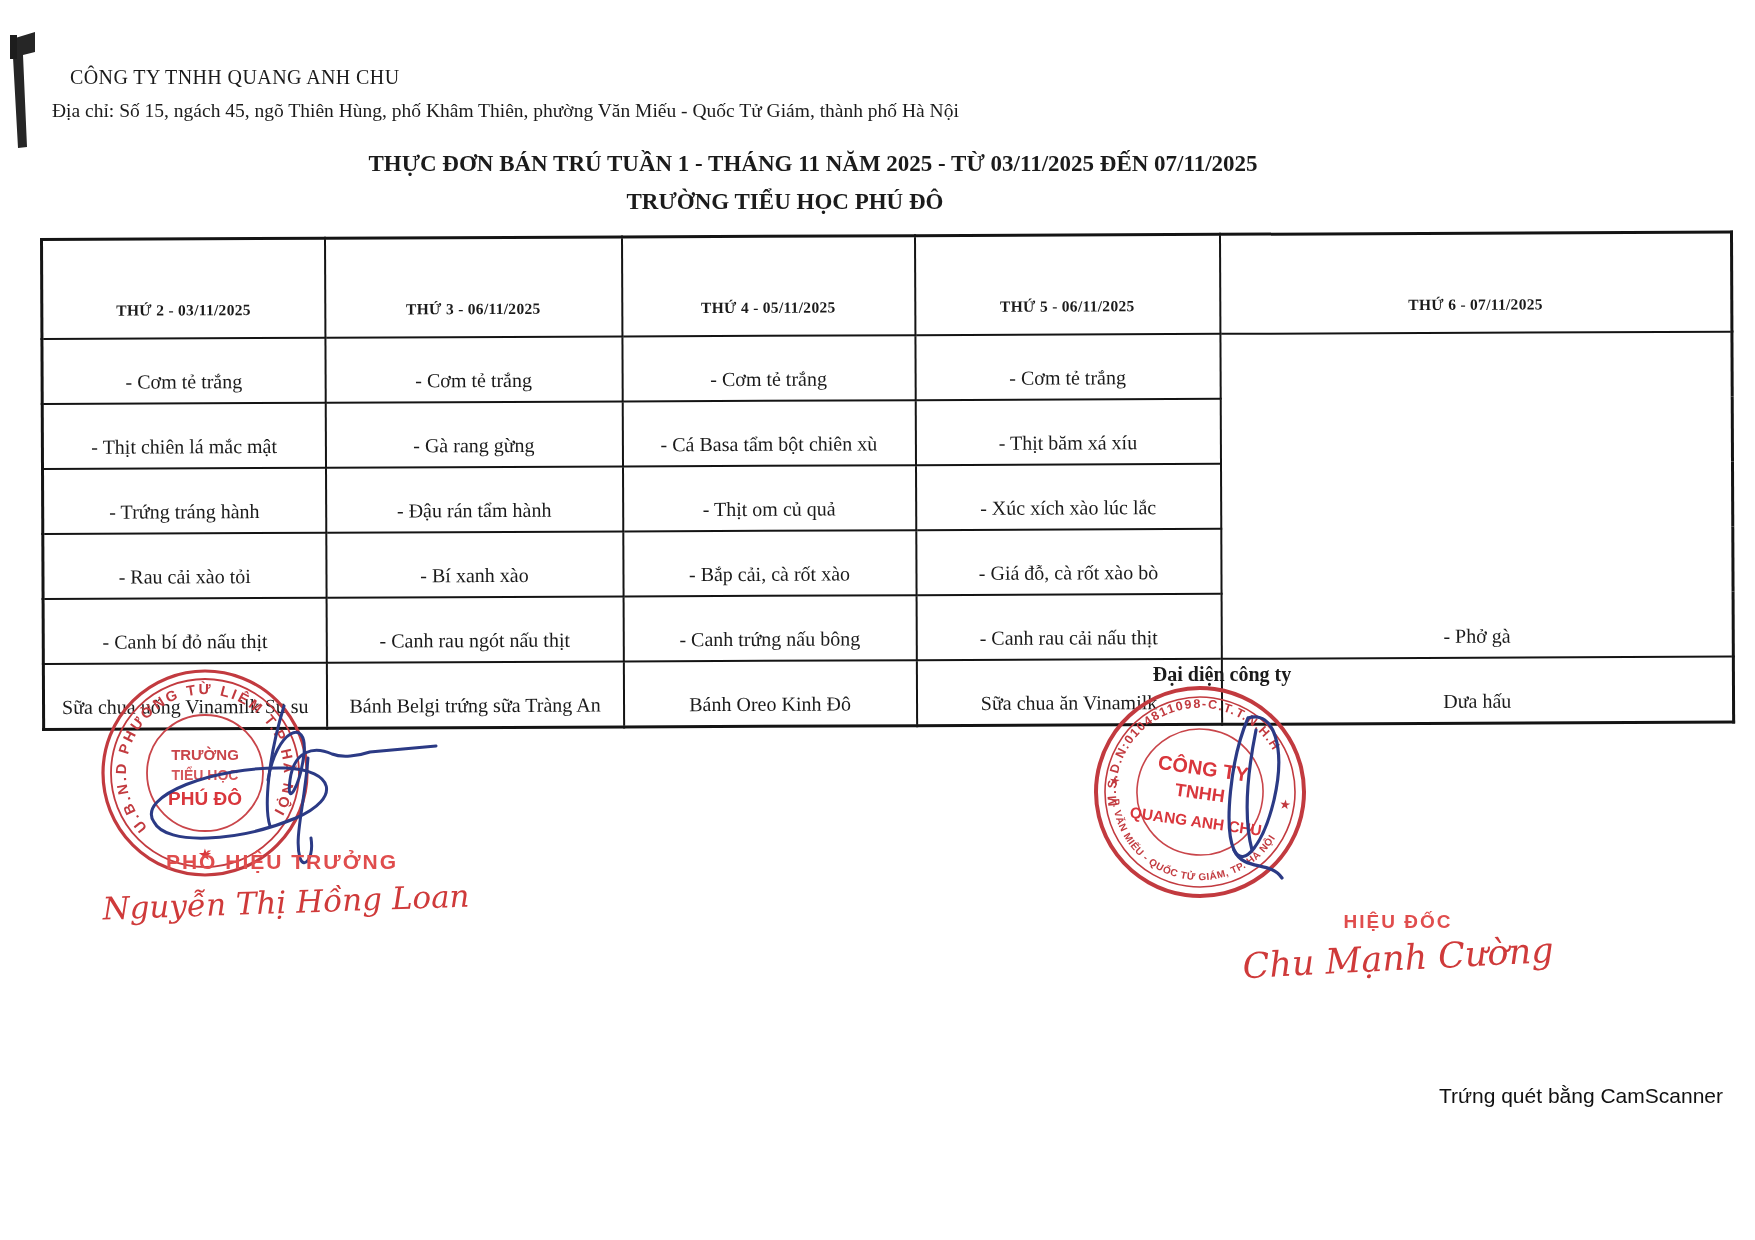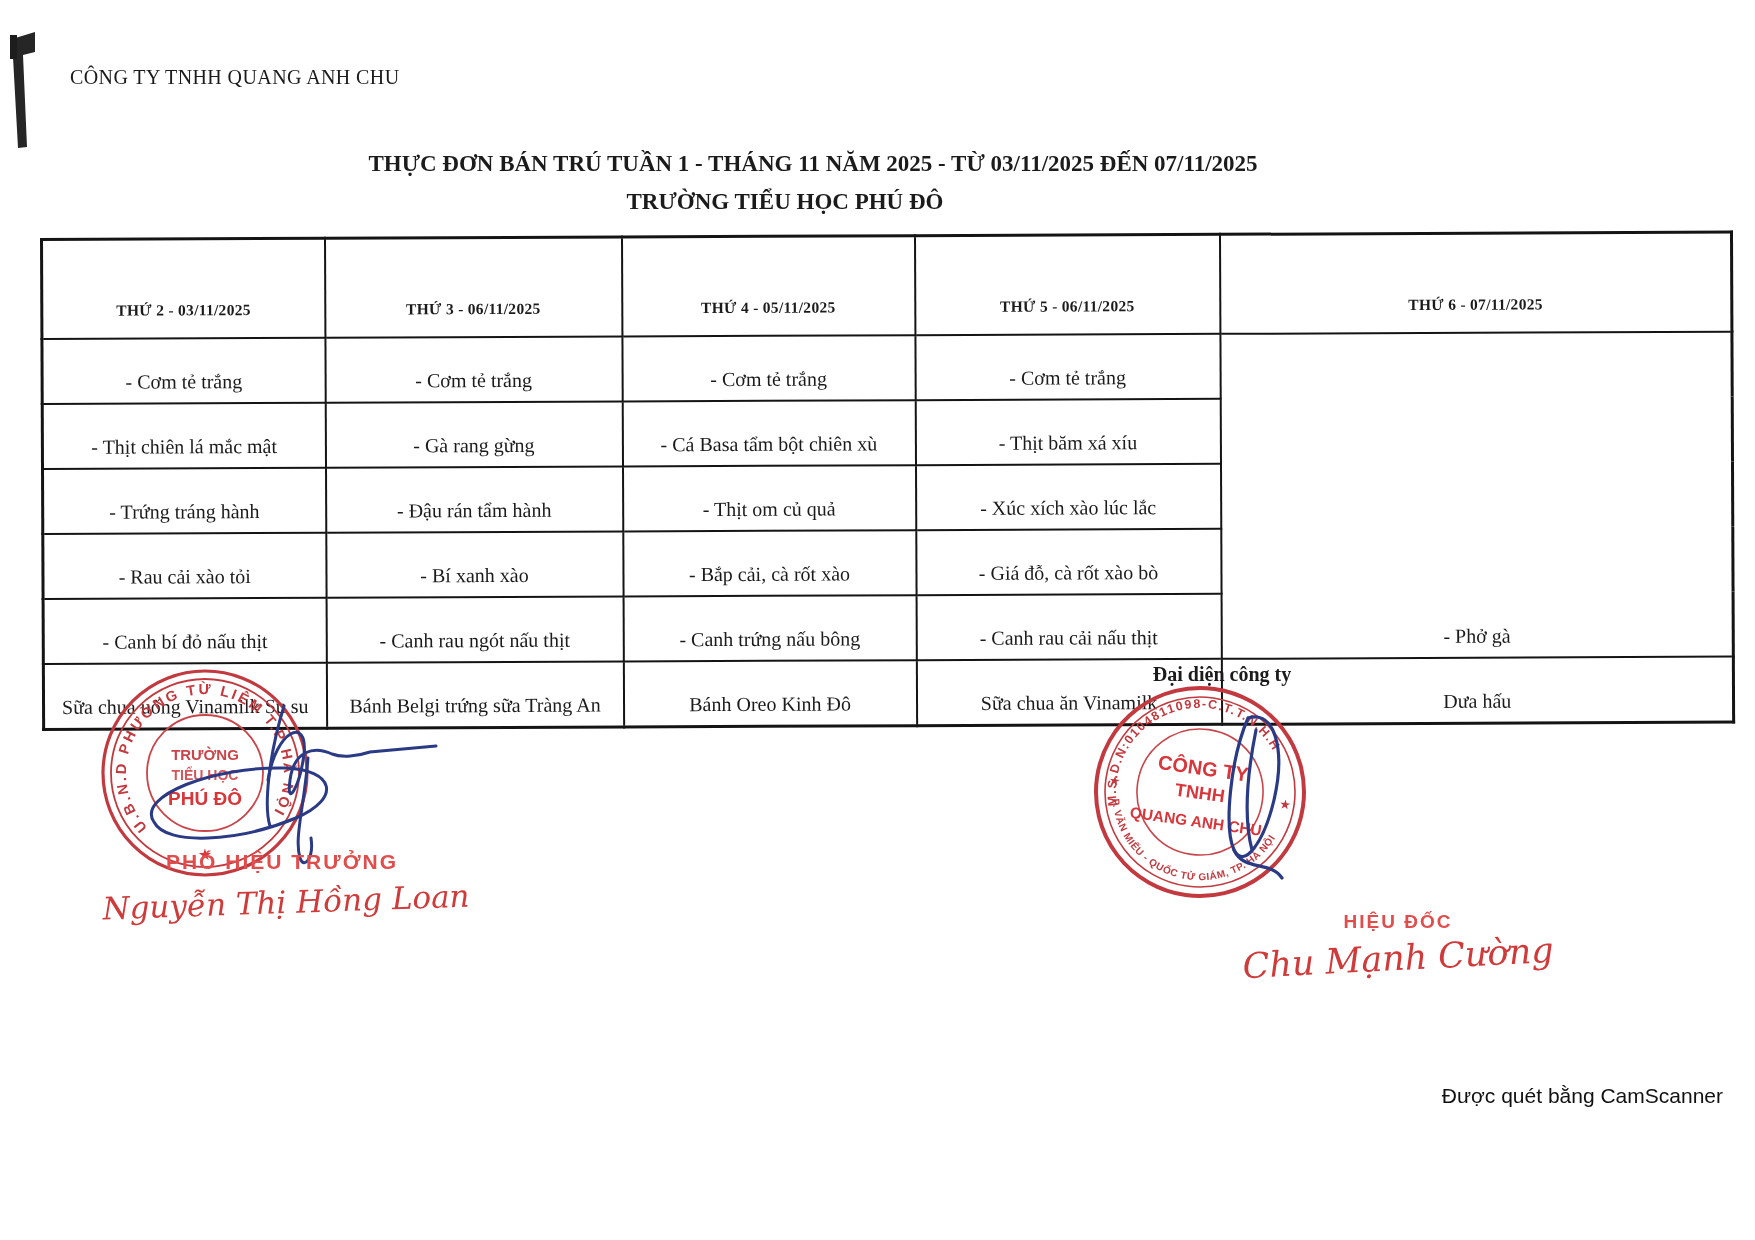--- a/index.html
+++ b/index.html
@@ -59,20 +59,21 @@
 <body>
 
 <div class="page">
 
   <svg class="artifact" width="46" height="150" viewBox="0 0 46 150">
     <polygon points="12,14 35,7 35,27 23,30 27,122 18,123" fill="#262626"></polygon>
     <rect x="10" y="10" width="7" height="24" fill="#1d1d1d"></rect>
   </svg>
 
   <div class="company">CÔNG TY TNHH QUANG ANH CHU</div>
+  <div class="address">Địa chỉ: Số 15, ngách 45, ngõ Thiên Hùng, phố Khâm Thiên, phường Văn Miếu - Quốc Tử Giám, thành phố Hà Nội</div>
   <div class="title1">THỰC ĐƠN BÁN TRÚ TUẦN 1 - THÁNG 11 NĂM 2025 - TỪ 03/11/2025 ĐẾN 07/11/2025</div>
   <div class="title2">TRƯỜNG TIỂU HỌC PHÚ ĐÔ</div>
 
   <table class="menu">
     <colgroup>
       <col style="width:283px">
         <col style="width:297px">
         <col style="width:293px">
         <col style="width:305px">
         <col style="width:512px">
@@ -180,15 +181,15 @@
       <path d="M 48 150 C 58 172 84 160 96 178"></path>
       <path d="M 70 30 C 60 80 58 120 66 150"></path>
     </g>
   </svg>
 
   <div class="red-title vice">PHÓ HIỆU TRƯỞNG</div>
   <div class="script-name loan">Nguyễn Thị Hồng Loan</div>
   <div class="red-title director">HIỆU ĐỐC</div>
   <div class="script-name cuong">Chu Mạnh Cường</div>
 
-  <div class="footer-scan">Được quét bằng CamScanner</div>
+  <div class="footer-scan">Trứng quét bằng CamScanner</div>
 
 </div>
 
 </body></html>

